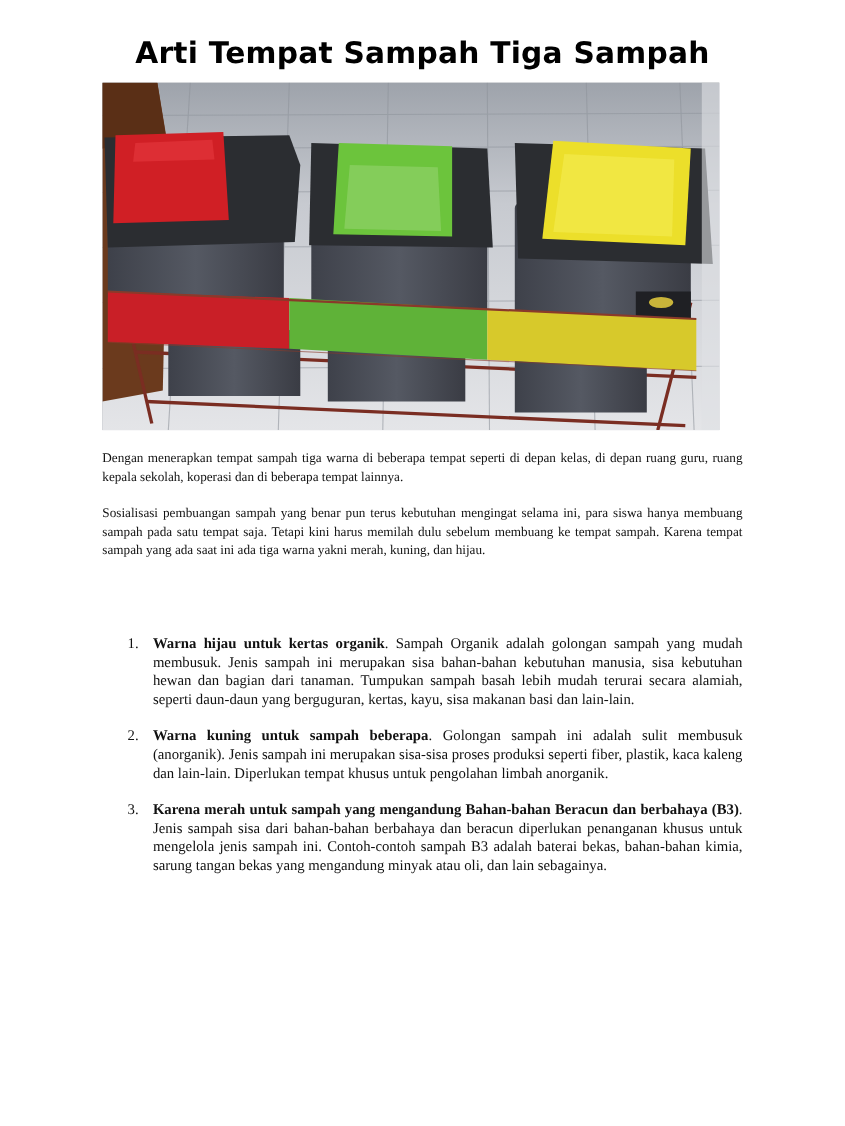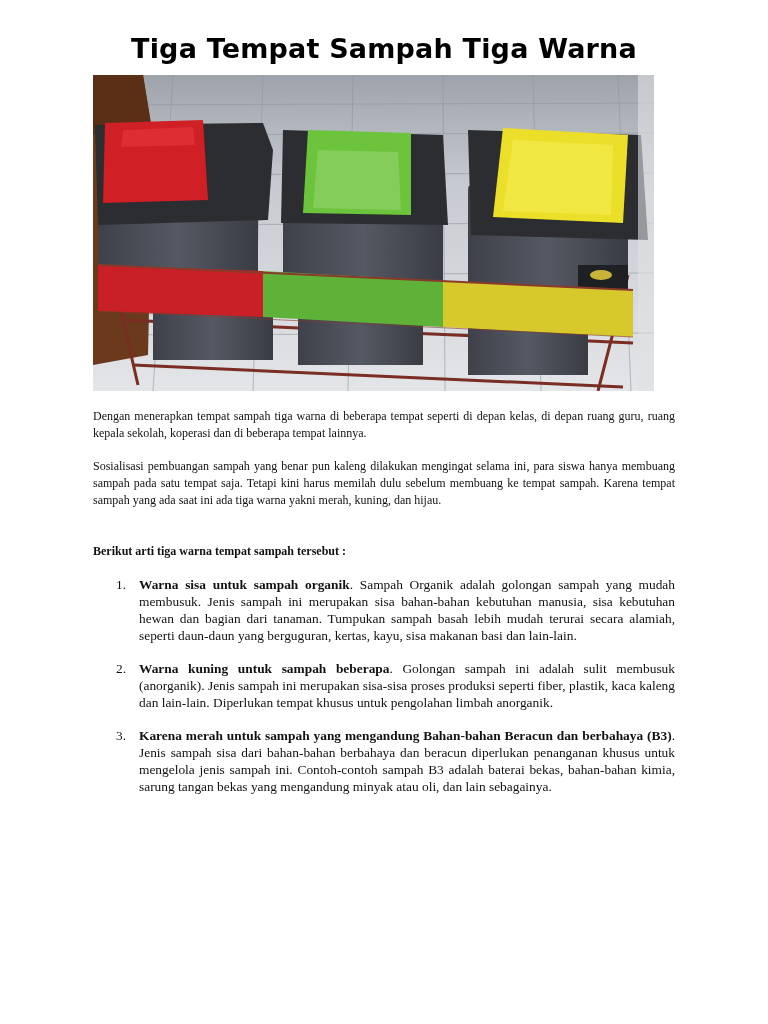--- a/index.html
+++ b/index.html
@@ -28,21 +28,21 @@
   .li { position: relative; padding-left: 46px; text-align: justify; margin-bottom: 16px; }
   .li .num { position: absolute; left: 23px; top: 0; }
   .li b { font-weight: bold; }
   .p4 { top: 862px; }
 </style>
 </head>
 <body>
 
 <div class="page">
 
-  <div class="title">Tiga Tempat Sampah Tiga Warna</div>
+  <div class="title">Arti Tempat Sampah Tiga Sampah</div>
 
   <div class="photo" title="Tiga tempat sampah dengan tutup merah, hijau, dan kuning pada rak besi">
     <svg width="561" height="316" viewBox="0 0 561 316" xmlns="http://www.w3.org/2000/svg">
       <defs>
         <linearGradient id="floorG" x1="0" y1="0" x2="0" y2="1">
           <stop offset="0" stop-color="#9ea3ab"></stop>
           <stop offset="0.35" stop-color="#c7cad0"></stop>
           <stop offset="1" stop-color="#e4e5e8"></stop>
         </linearGradient>
         <linearGradient id="binG" x1="0" y1="0" x2="1" y2="0">
@@ -103,27 +103,26 @@
       <polygon points="170,196 350,206 350,252 170,242" fill="#5fb238"></polygon>
       <polygon points="350,206 540,215 540,262 350,252" fill="#d7c92b"></polygon>
       <line x1="5" y1="190" x2="540" y2="215" stroke="#8a3a2a" stroke-width="2"></line>
       <line x1="5" y1="236" x2="540" y2="262" stroke="#8a3a2a" stroke-width="1" opacity="0.6"></line>
 
       <rect x="545" y="0" width="16" height="316" fill="#dfe1e5" opacity="0.6"></rect>
     </svg>
   </div>
 
   <div class="body-text p1">Dengan menerapkan tempat sampah tiga warna di beberapa tempat seperti di depan kelas, di depan ruang guru, ruang kepala sekolah, koperasi dan di beberapa tempat lainnya.</div>
-  <div class="body-text p2">Sosialisasi pembuangan sampah yang benar pun kaleng dilakukan mengingat selama ini, para siswa hanya membuang sampah pada satu tempat saja. Tetapi kini harus memilah dulu sebelum membuang ke tempat sampah. Karena tempat sampah yang ada saat ini ada tiga warna yakni merah, kuning,  dan hijau.</div>
-  <div class="body-text p3">Berikut arti tiga warna tempat sampah tersebut :</div>
+  <div class="body-text p2">Sosialisasi pembuangan sampah yang benar pun terus kebutuhan mengingat selama ini, para siswa hanya membuang sampah pada satu tempat saja. Tetapi kini harus memilah dulu sebelum membuang ke tempat sampah. Karena tempat sampah yang ada saat ini ada tiga warna yakni merah, kuning,  dan hijau.</div>
 
   <div class="list">
     <div class="li">
       <span class="num">1.</span>
-      <b>Warna sisa untuk sampah organik</b><span>.  Sampah Organik adalah golongan sampah yang mudah membusuk. Jenis sampah  ini merupakan sisa bahan-bahan kebutuhan manusia, sisa kebutuhan hewan dan bagian dari tanaman. Tumpukan sampah basah lebih mudah terurai secara alamiah, seperti daun-daun yang berguguran, kertas, kayu, sisa makanan basi dan lain-lain.</span>
+      <b>Warna hijau untuk kertas organik</b><span>.  Sampah Organik adalah golongan sampah yang mudah membusuk. Jenis sampah  ini merupakan sisa bahan-bahan kebutuhan manusia, sisa kebutuhan hewan dan bagian dari tanaman. Tumpukan sampah basah lebih mudah terurai secara alamiah, seperti daun-daun yang berguguran, kertas, kayu, sisa makanan basi dan lain-lain.</span>
     </div>
     <div class="li">
       <span class="num">2.</span>
       <b>Warna kuning untuk sampah beberapa</b><span>. Golongan sampah ini adalah sulit membusuk (anorganik). Jenis sampah ini merupakan sisa-sisa proses produksi seperti fiber, plastik, kaca kaleng dan lain-lain. Diperlukan tempat khusus untuk pengolahan limbah anorganik.</span>
     </div>
     <div class="li">
       <span class="num">3.</span>
       <b>Karena merah untuk sampah yang mengandung Bahan-bahan Beracun dan berbahaya (B3)</b><span>. Jenis sampah sisa dari bahan-bahan berbahaya dan beracun diperlukan penanganan khusus untuk mengelola jenis sampah ini. Contoh-contoh sampah B3 adalah baterai bekas, bahan-bahan kimia, sarung tangan bekas yang mengandung minyak atau oli, dan lain sebagainya.</span>
     </div>
   </div>

